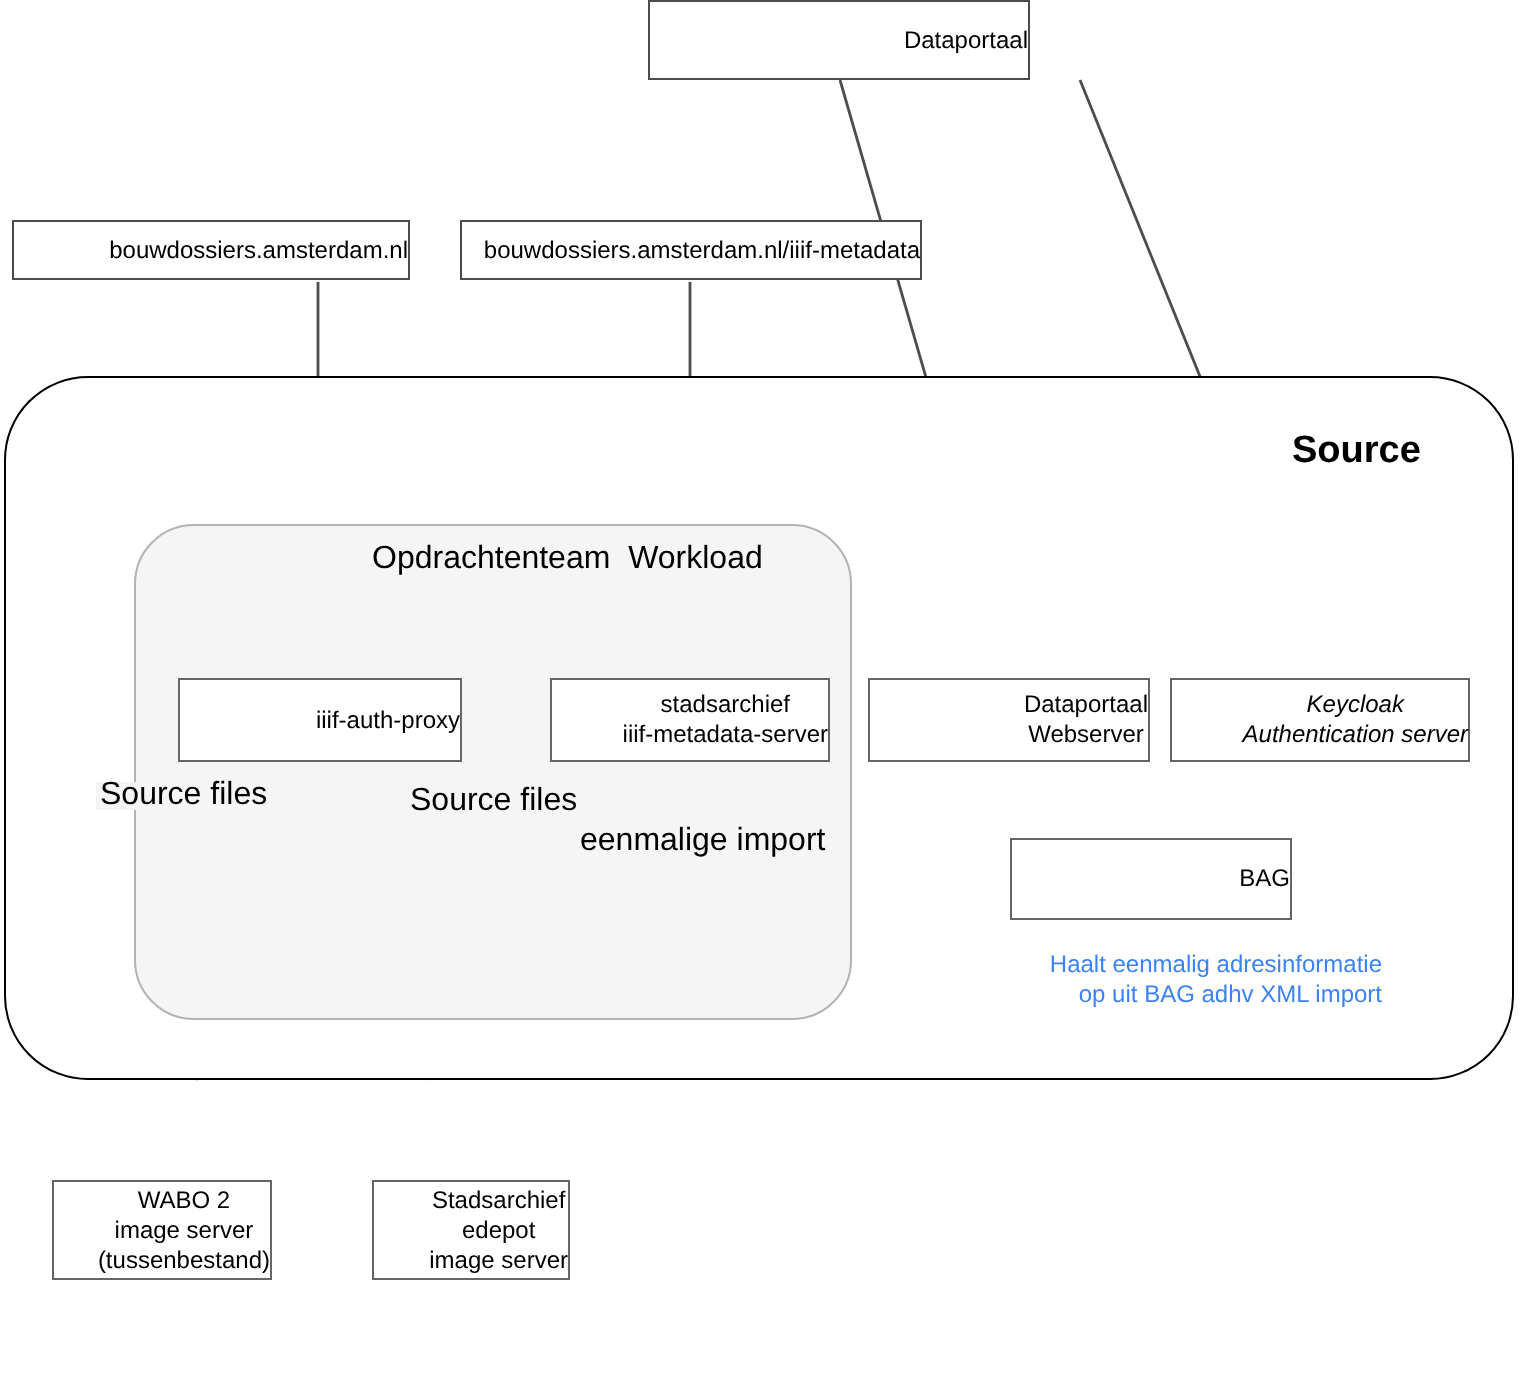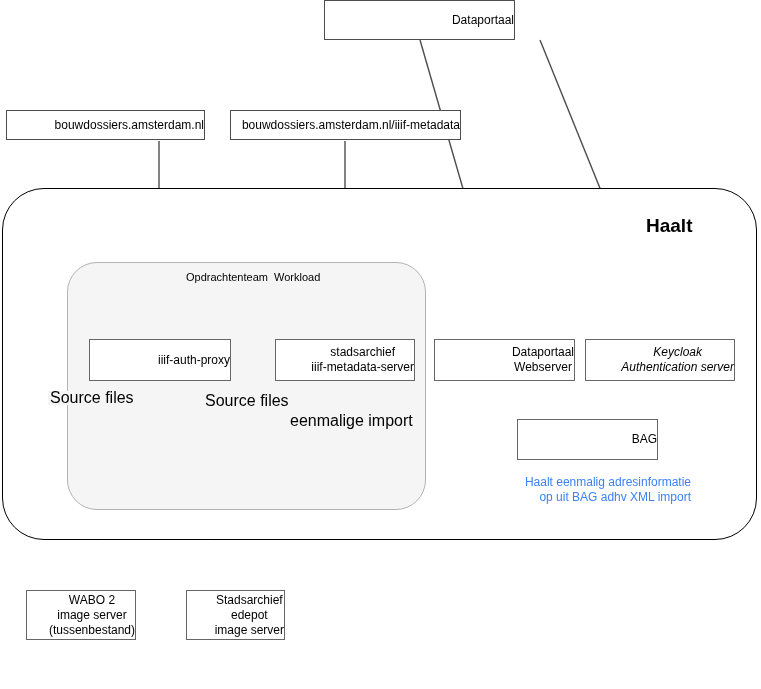--- a/index.html
+++ b/index.html
@@ -51,21 +51,21 @@
     white-space: pre;
   }
   .azure-title {
     left: 646px; top: 215px;
     font-size: 19px;
     font-weight: bold;
     z-index: 6;
   }
   .workload-title {
     left: 186px; top: 271px;
-    font-size: 11px;
+    font-size: 16px;
     z-index: 6;
   }
   
   .node {
     position: absolute;
     box-sizing: border-box;
     background: #ffffff;
     border: 1.4px solid #666666;
     display: flex;
     align-items: center;
@@ -156,21 +156,21 @@
   </div>
 
   <div class="node hard" style="left:6px; top:110px; width:199px; height:30px;">
     <span>bouwdossiers.amsterdam.nl</span>
   </div>
 
   <div class="node hard" style="left:230px; top:110px; width:231px; height:30px;">
     <span>bouwdossiers.amsterdam.nl/iiif-metadata</span>
   </div>
 
-  <div class="zone-title azure-title">Haalt</div>
+  <div class="zone-title azure-title">Source</div>
   <div class="zone-title workload-title">Opdrachtenteam  Workload</div>
 
   <div class="node" style="left:89px; top:339px; width:142px; height:42px;">
     <span>iiif-auth-proxy</span>
   </div>
 
   <div class="node" style="left:275px; top:339px; width:140px; height:42px;">
     <span>stadsarchief
 iiif-metadata-server</span>
   </div>
@@ -178,21 +178,21 @@
   <div class="node" style="left:434px; top:339px; width:141px; height:42px;">
     <span>Dataportaal
 Webserver</span>
   </div>
 
   <div class="node" style="left:585px; top:339px; width:150px; height:42px;font-style:italic;">
     <span>Keycloak
 Authentication server</span>
   </div>
 
-  <div class="node" style="left:505px; top:419px; width:141px; height:41px;margin-left:12px;">
+  <div class="node" style="left:505px; top:419px; width:141px; height:41px;">
     <span>BAG</span>
   </div>
 
   <div class="node" style="left:26px; top:590px; width:110px; height:50px;">
     <span>WABO 2
 image server
 (tussenbestand)</span>
   </div>
 
   <div class="node" style="left:186px; top:590px; width:99px; height:50px;">

